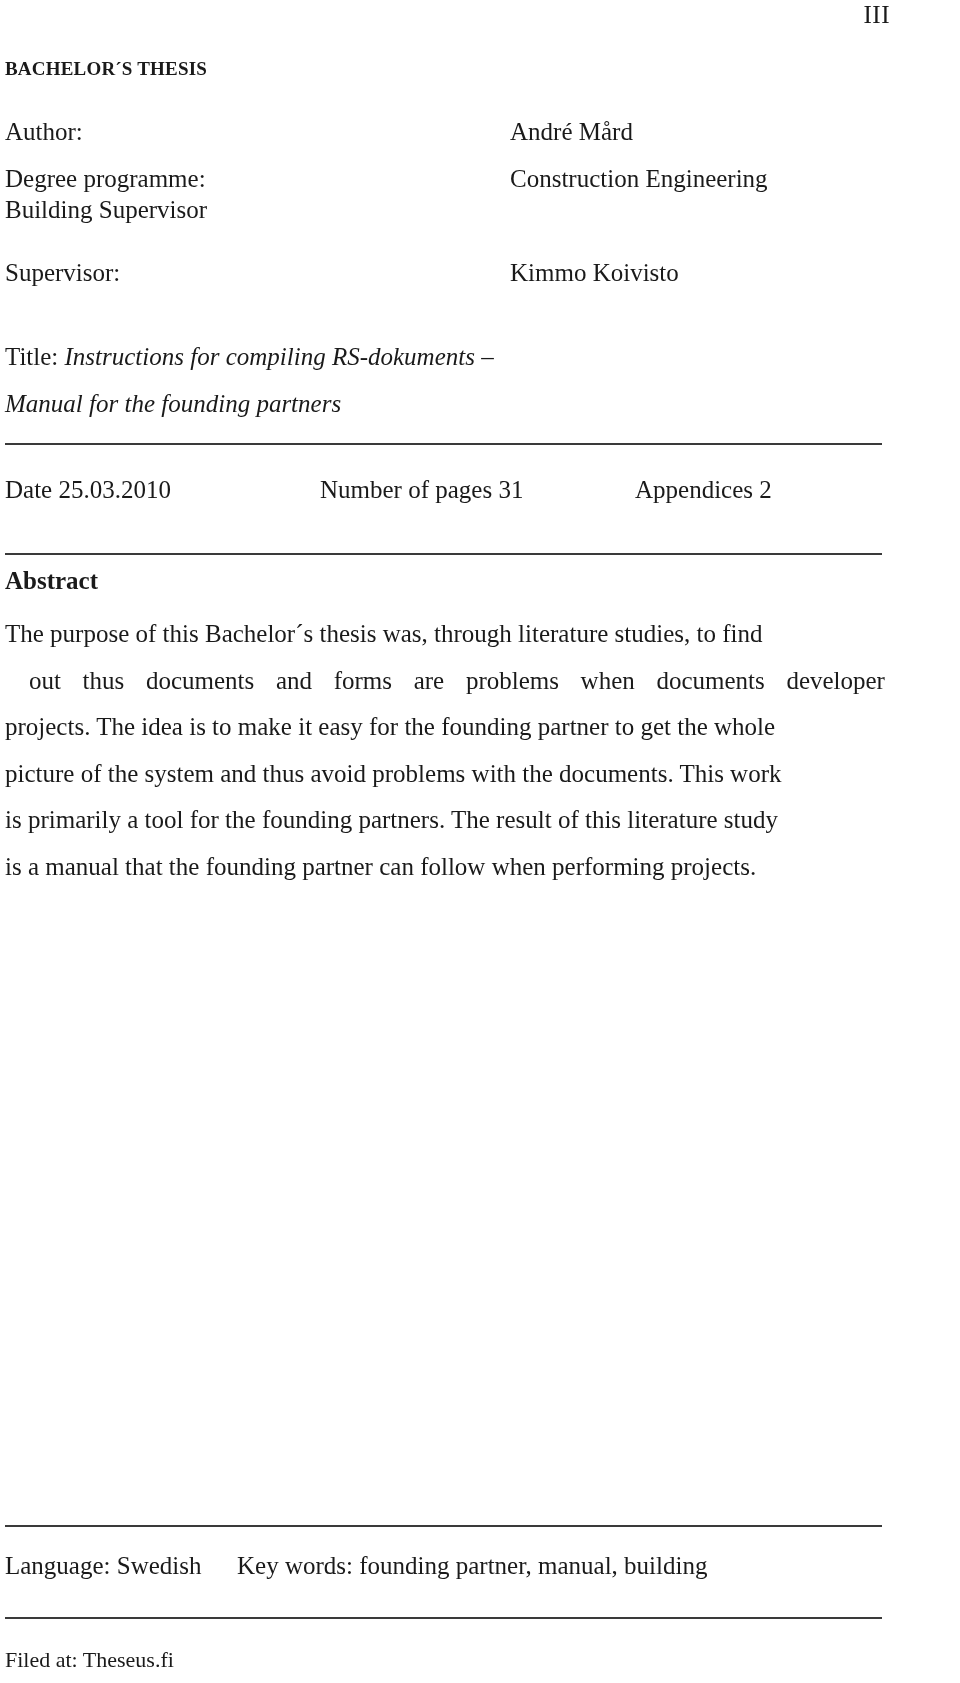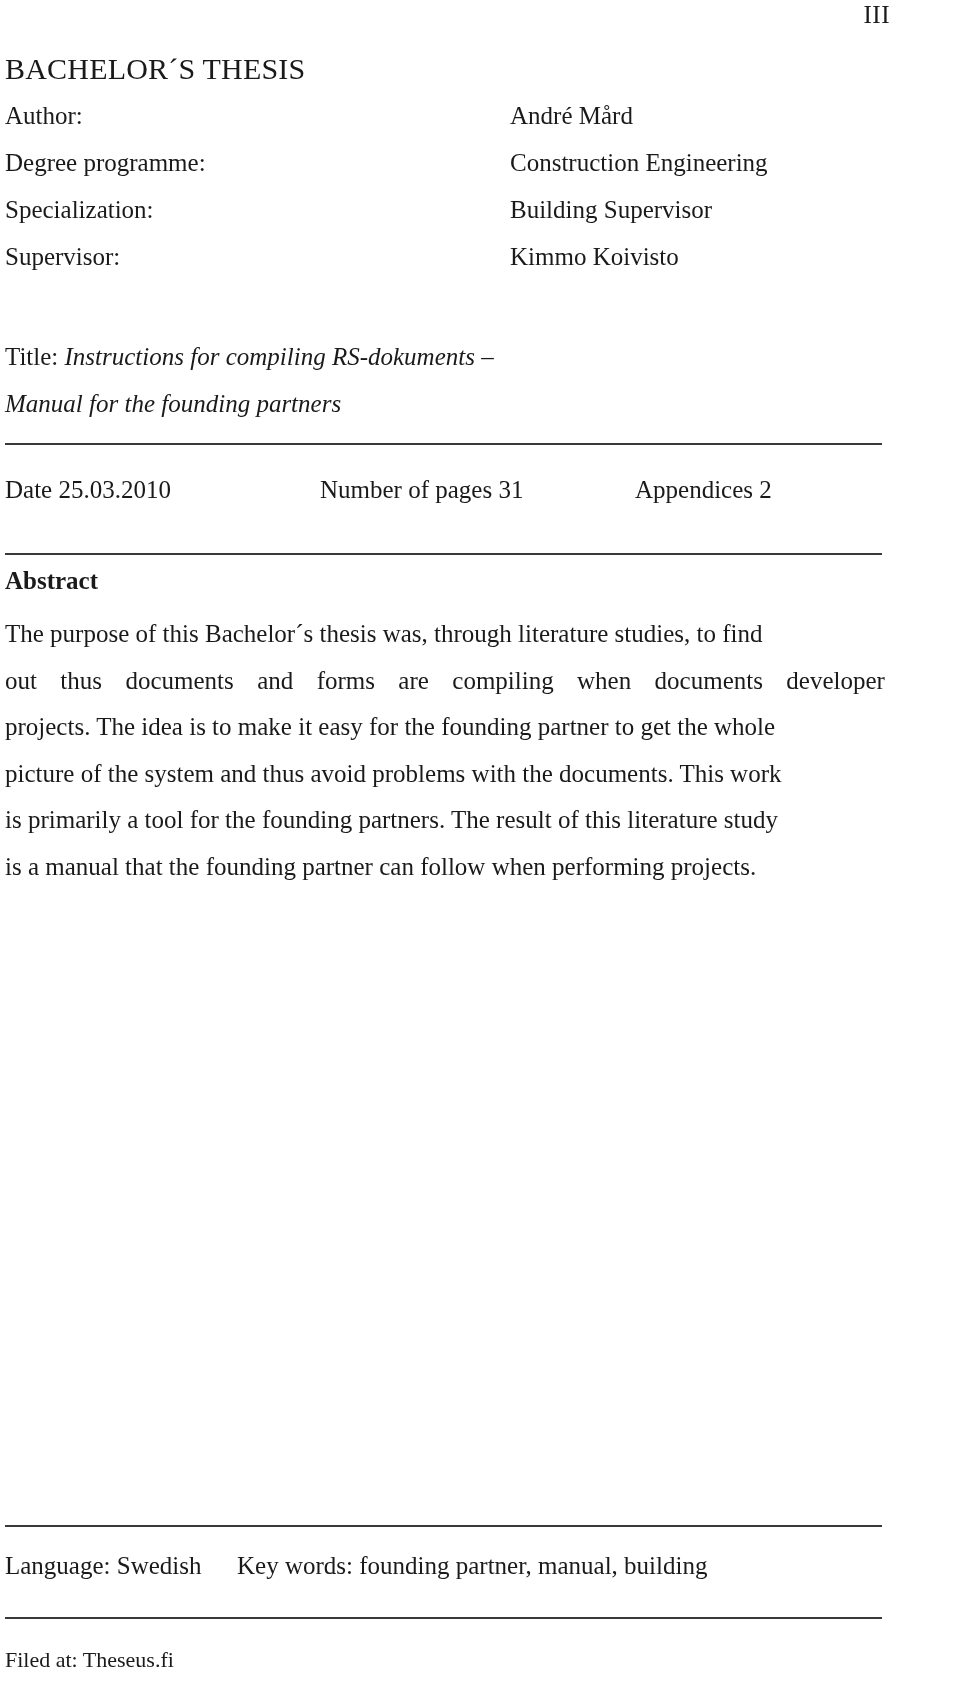--- a/index.html
+++ b/index.html
@@ -34,23 +34,23 @@
     font-size: 25px;
     line-height: 30px;
     letter-spacing: 0.5px;
   }
 
   
   .doc-heading {
     position: absolute;
     top: 54px;
     left: 5px;
-    font-size: 30px;
-    line-height: 30px;
-    font-weight: normal;
+    font-size: 19px;
+    line-height: 30px;
+    font-weight: bold;
     letter-spacing: 0.2px;
     text-align: right;
   }
 
   
   .meta-list {
     position: absolute;
     top: 101px;
     left: 5px;
     width: 880px;
@@ -59,20 +59,21 @@
     display: flex;
     align-items: baseline;
     height: 47px;
     font-size: 25px;
     line-height: 30px;
   }
   .meta-label {
     width: 505px;
     flex: 0 0 505px;
     white-space: nowrap;
+    margin-top: 16px;
   }
   .meta-value {
     flex: 1 1 auto;
     white-space: nowrap;
   }
 
   
   .title-block {
     position: absolute;
     top: 333px;
@@ -131,20 +132,21 @@
     line-height: 46.5px;
   }
   .abs-line {
     display: block;
     white-space: nowrap;
   }
   .abs-line.justify {
     display: flex;
     justify-content: space-between;
     white-space: nowrap;
+    margin-left: 24px;
   }
   .abs-line.justify > span { display: inline-block; }
 
   
   .footer-row {
     position: absolute;
     top: 1551px;
     left: 5px;
     width: 880px;
     font-size: 25px;
@@ -175,21 +177,20 @@
   <div class="meta-list">
     <div class="meta-row">
       <div class="meta-label">Author:</div>
       <div class="meta-value">André Mård</div>
     </div>
     <div class="meta-row">
       <div class="meta-label">Degree programme:</div>
       <div class="meta-value">Construction Engineering</div>
     </div>
     <div class="meta-row">
-      <div class="meta-label">Specialization:</div>
       <div class="meta-value">Building Supervisor</div>
     </div>
     <div class="meta-row">
       <div class="meta-label">Supervisor:</div>
       <div class="meta-value">Kimmo Koivisto</div>
     </div>
   </div>
 
   <div class="title-block">
     <div><span class="title-prefix">Title:</span><span class="title-main"> <span>Instructions for compiling RS-dokuments –</span></span></div>
@@ -210,21 +211,21 @@
 
   <div class="abstract-body">
     <span class="abs-line">The purpose of this Bachelor´s thesis was, through literature studies, to find</span>
     <span class="abs-line justify" id="abs-line-2">
         <span>out</span>
         <span>thus</span>
         <span>documents</span>
         <span>and</span>
         <span>forms</span>
         <span>are</span>
-        <span>compiling</span>
+        <span>problems</span>
         <span>when</span>
         <span>documents</span>
         <span>developer</span>
       </span>
     <span class="abs-line">projects. The idea is to make it easy for the founding partner to get the whole</span>
     <span class="abs-line">picture of the system and thus avoid problems with the documents. This work</span>
     <span class="abs-line">is primarily a tool for the founding partners. The result of this literature study</span>
     <span class="abs-line">is a manual that the founding partner can follow when performing projects.</span>
   </div>
 

